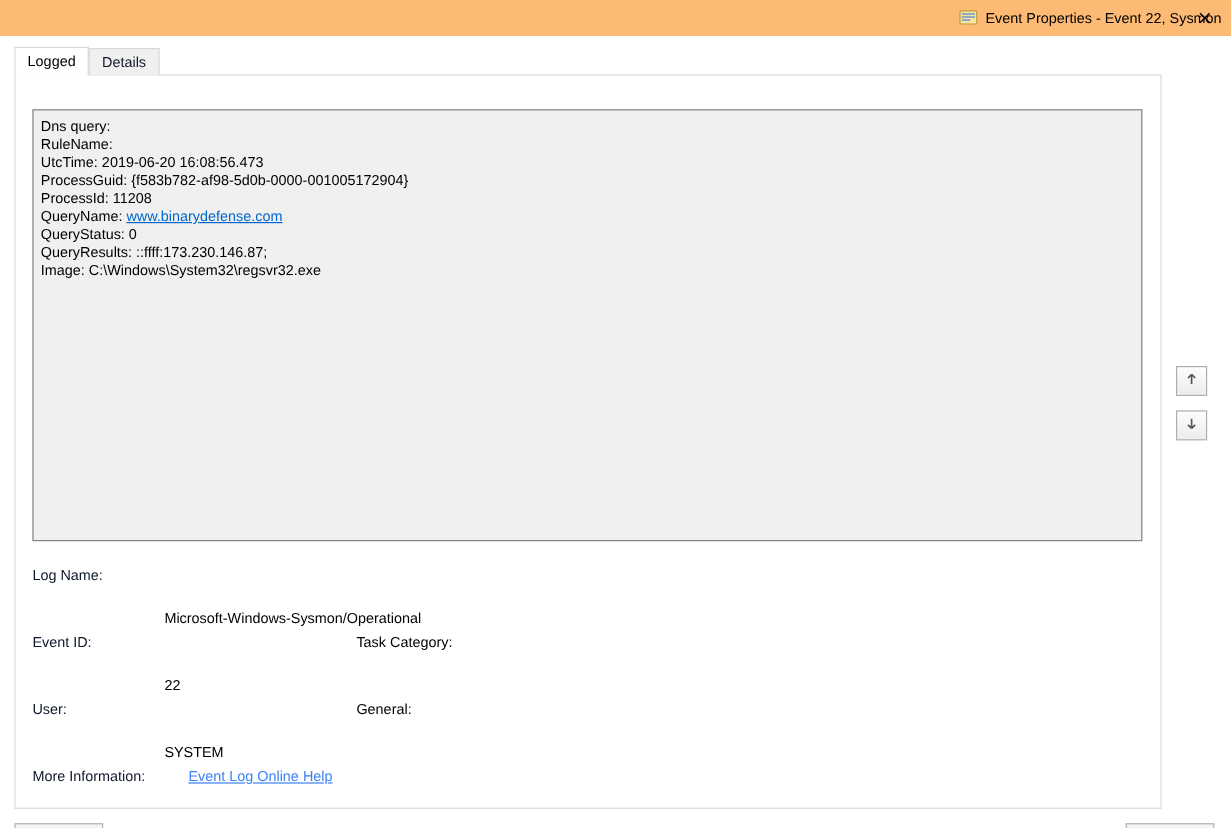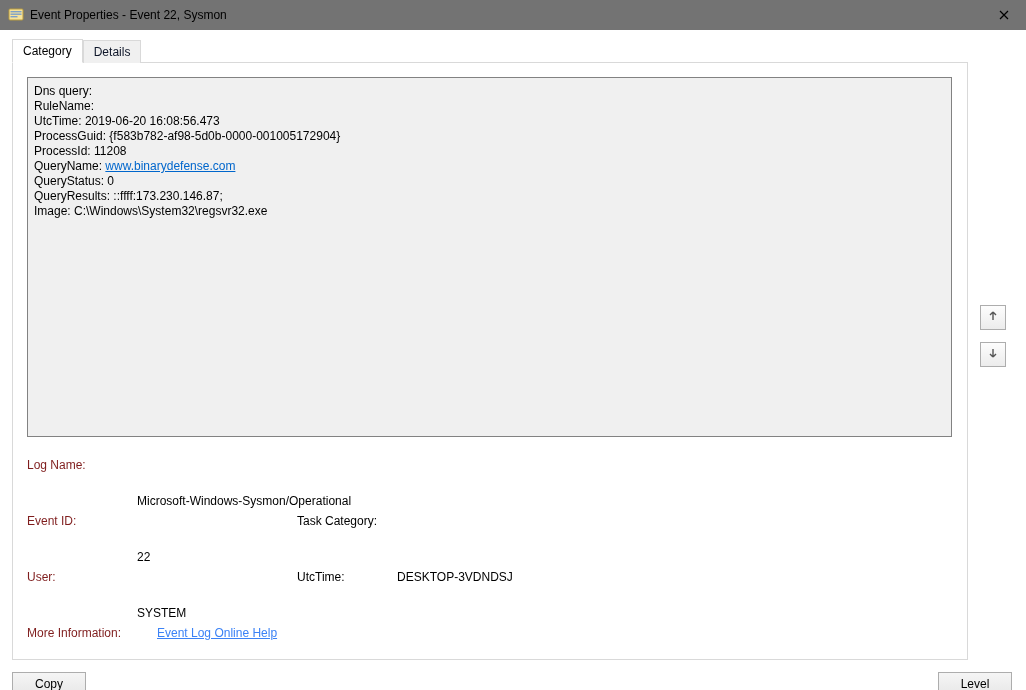--- a/index.html
+++ b/index.html
@@ -11,22 +11,23 @@
       width: 1026px;
       height: 690px;
       overflow: hidden;
       position: relative;
     }
     .titlebar {
       height: 30px;
       display: flex;
       align-items: center;
       padding: 0 8px;
-      background: #737373;
-      position: relative;
+      background: #fdba74;
+      position: relative;
+      justify-content: flex-end;
     }
     .titlebar-icon {
       width: 16px;
       height: 16px;
       margin-right: 6px;
       display: inline-flex;
       align-items: center;
       justify-content: center;
     }
     .titlebar-title { font-size: 12px; color: #000; }
@@ -64,21 +65,21 @@
     .tab.active {
       background: #ffffff;
       color: #000;
       border-color: #d9d9d9;
       border-bottom: 1px solid #fff;
       z-index: 3;
     }
     .tabpanel {
       border: 1px solid #d9d9d9;
       background: #ffffff;
-      padding: 14px 14px 16px 14px;
+      padding: 28px 14px 16px 14px;
       width: 956px;
       position: relative;
     }
     .event-text {
       width: 925px;
       height: 360px;
       border: 1px solid #828282;
       background: #f0f0f0;
       padding: 6px 6px;
       font-size: 12px;
@@ -112,21 +113,21 @@
       margin-top: 18px;
       width: 925px;
     }
     .info-row {
       display: flex;
       padding: 3px 0;
       font-size: 12px;
     }
     .info-label {
       width: 110px;
-      color: #7f1d1d;
+      color: #0f172a;
     }
     .info-value { width: 160px; margin-top: 36px; }
     .info-label2 { width: 100px; }
     .info-value2 { flex: 1; }
     .info-link a { color: #3b82f6; text-decoration: underline; cursor: pointer;}
     .bottom-buttons {
       display: flex;
       justify-content: space-between;
       margin-top: 12px;
       width: 1000px;
@@ -158,21 +159,21 @@
   <div class="titlebar-close">
     <svg width="10" height="10" viewBox="0 0 10 10">
         <path d="M1 1 L9 9 M9 1 L1 9" stroke="currentColor" stroke-width="1.2"></path>
       </svg>
   </div>
 </div>
 
 <div class="dialog-body">
 
   <div class="tabs">
-    <div class="tab active">Category</div>
+    <div class="tab active">Logged</div>
     <div class="tab">Details</div>
   </div>
 
   <div class="tabpanel">
 
     <div class="event-text"><span>Dns query:</span>
 <span>RuleName:</span>
 <span>UtcTime: 2019-06-20 16:08:56.473</span>
 <span>ProcessGuid: {f583b782-af98-5d0b-0000-001005172904}</span>
 <span>ProcessId: 11208</span>
@@ -187,22 +188,21 @@
         <div class="info-value" style="width:auto">Microsoft-Windows-Sysmon/Operational</div>
       </div>
       <div class="info-row">
         <div class="info-label">Event ID:</div>
         <div class="info-value">22</div>
         <div class="info-label2">Task Category:</div>
       </div>
       <div class="info-row">
         <div class="info-label">User:</div>
         <div class="info-value">SYSTEM</div>
-        <div class="info-label2">UtcTime:</div>
-        <div class="info-value2">DESKTOP-3VDNDSJ</div>
+        <div class="info-label2">General:</div>
       </div>
       <div class="info-row info-link">
         <div class="info-label" style="width:130px">More Information:</div>
         <div><a href="#">Event Log Online Help</a></div>
       </div>
     </div>
 
   </div>
 
   <div class="nav-buttons">

